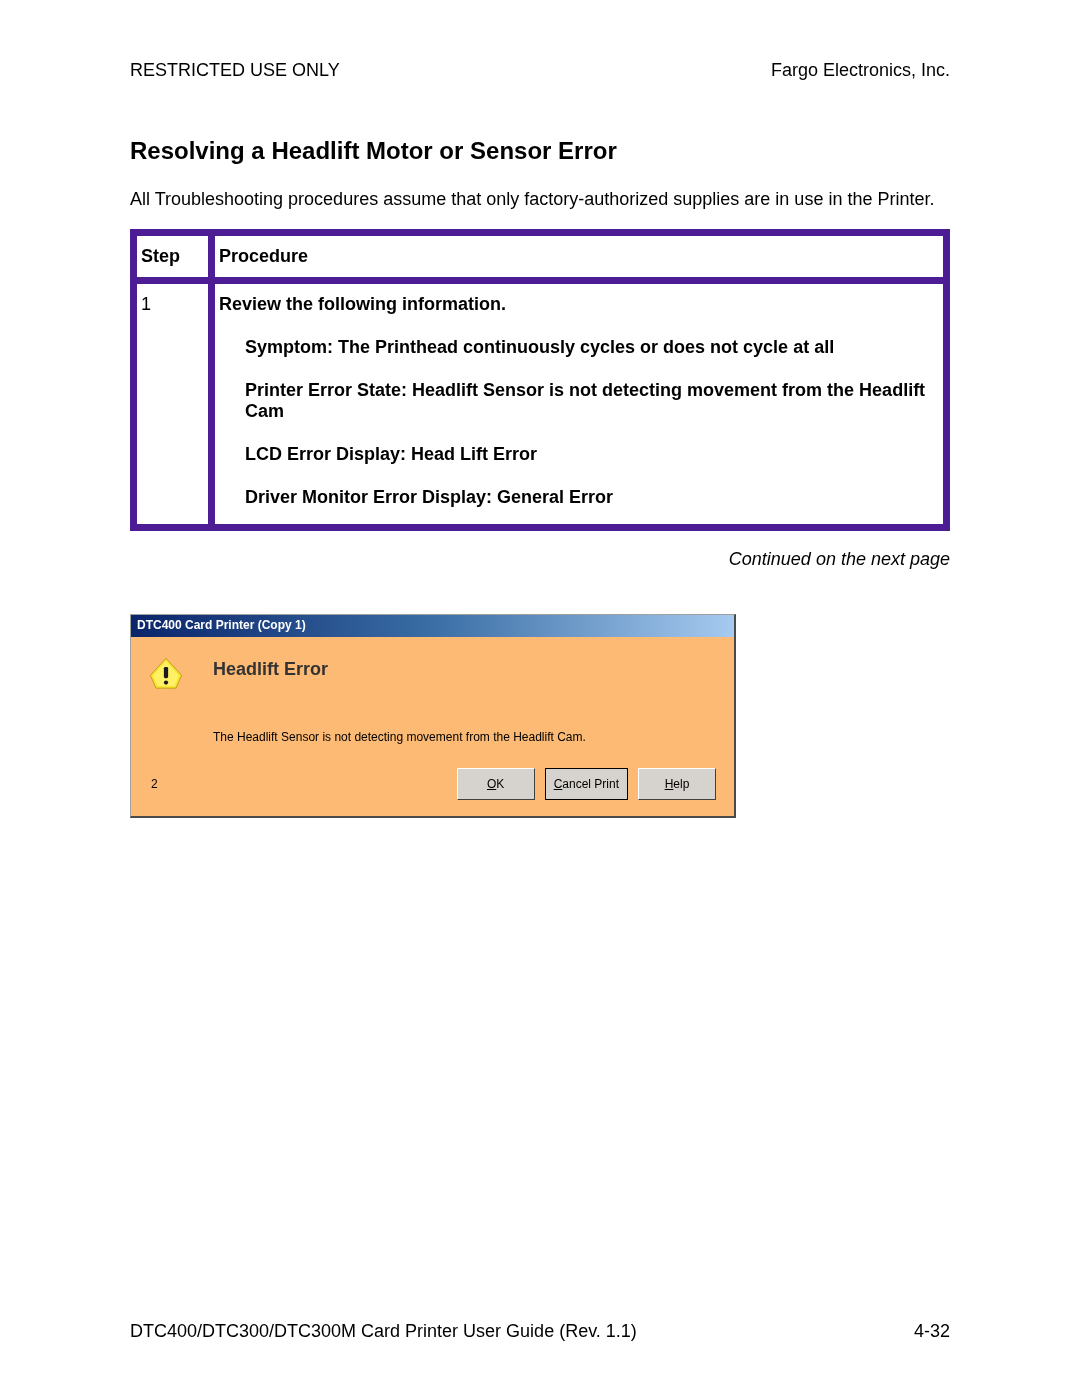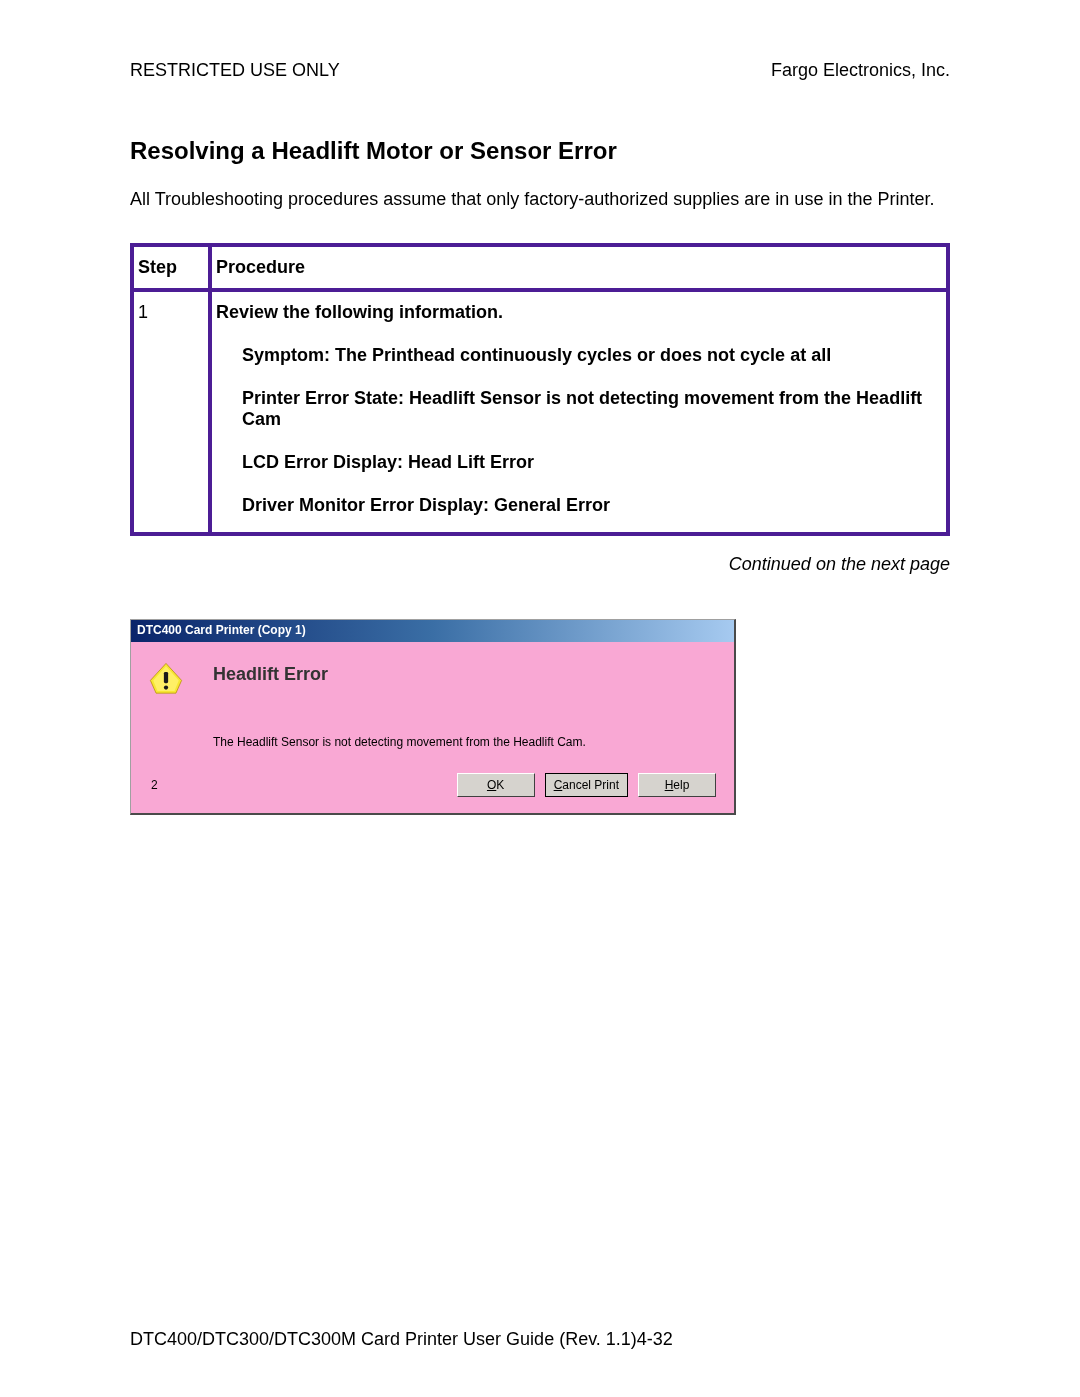--- a/index.html
+++ b/index.html
@@ -21,29 +21,29 @@
     margin-bottom: 56px;
   }
   .section-title {
     font-size: 24px;
     font-weight: bold;
     margin-bottom: 22px;
   }
   .intro-text {
     font-size: 18px;
     line-height: 1.35;
-    margin-bottom: 32px;
+    margin-bottom: 18px;
   }
   table.proc {
     border-collapse: collapse;
     width: 100%;
     font-size: 18px;
   }
   table.proc th, table.proc td {
-    border: 4px solid #4c1d95;
+    border: 7px solid #4c1d95;
     padding: 10px 4px;
     vertical-align: top;
     text-align: left;
   }
   table.proc th { font-weight: bold; }
   .proc-item { margin-bottom: 22px; font-weight: bold; }
   .proc-item.indent { padding-left: 26px; }
   .continued {
     font-style: italic;
     text-align: right;
@@ -52,21 +52,21 @@
     margin-bottom: 44px;
   }
   
   .dialog {
     width: 606px;
     margin-left: 0;
     border-top: 1px solid #a0a0a0;
     border-left: 1px solid #a0a0a0;
     border-right: 2px solid #4a4a4a;
     border-bottom: 2px solid #4a4a4a;
-    background: #f9a8d4;
+    background: #fdba74;
     font-family: Tahoma, Arial, sans-serif;
   }
   .titlebar {
     height: 22px;
     background: linear-gradient(to right, #0a246a 0%, #3a6ea5 50%, #a6caf0 100%);
     color: #ffffff;
     font-size: 12px;
     font-weight: bold;
     padding: 3px 6px;
   }
@@ -104,43 +104,44 @@
     align-items: center;
     padding: 0 0 6px 0;
   }
   .dlg-count {
     font-size: 12px;
     margin-left: 2px;
     margin-right: auto;
   }
   .btn {
     min-width: 78px;
-    height: 24px;
+    height: 32px;
     background: #d6d3ce;
     border-top: 1px solid #ffffff;
     border-left: 1px solid #ffffff;
     border-right: 1px solid #404040;
     border-bottom: 1px solid #404040;
     font-size: 12px;
     font-family: Tahoma, Arial, sans-serif;
     margin-left: 10px;
     cursor: pointer;
     padding: 0 8px;
   }
   .btn.default {
     outline: 1px solid #000;
     outline-offset: -1px;
   }
   .btn .ul { text-decoration: underline; }
   .footer-row {
     position: absolute;
     left: 130px;
     right: 130px;
-    bottom: 47px;
-    display: flex;
+    bottom: 55px;
+    display: flex;
+    justify-content: space-between;
     font-size: 18px;
   }
 </style>
 </head>
 <body>
 
 <div class="page">
 
   <div class="header-row">
     <span>RESTRICTED USE ONLY</span>

